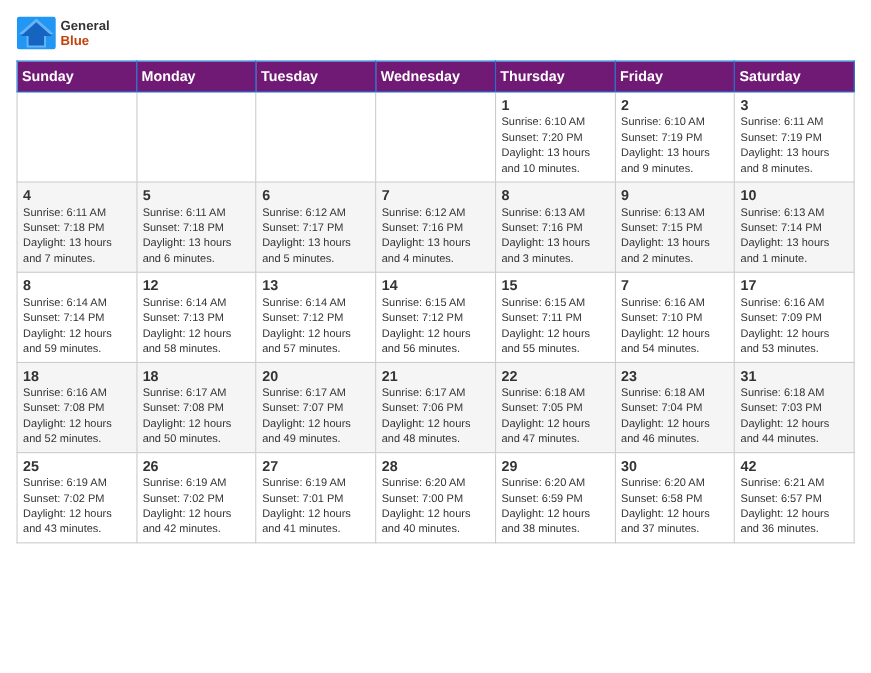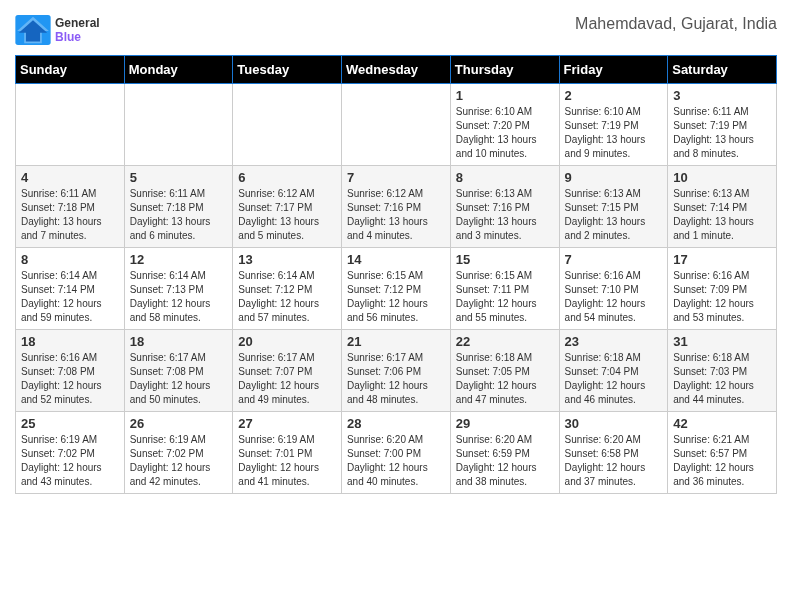--- a/index.html
+++ b/index.html
@@ -42,21 +42,21 @@
     .subtitle {
       font-size: 16px;
       color: #555;
     }
     .calendar {
       width: 100%;
       border-collapse: collapse;
       border: 1px solid #ccc;
     }
     .calendar th {
-      background: #000000;
+      background: #701a75;
       color: #fff;
       font-size: 13px;
       font-weight: bold;
       padding: 6px 4px;
       text-align: left;
       border: 1px solid #1976D2;
     }
     .calendar td {
       vertical-align: top;
       border: 1px solid #ccc;
@@ -89,25 +89,24 @@
 
 <div class="header">
   <div class="logo">
     <svg class="logo-icon" viewBox="0 0 40 34" xmlns="http://www.w3.org/2000/svg">
       <rect x="0" y="0" width="40" height="34" rx="3" fill="#2196F3"></rect>
       <polygon points="20,2 38,18 30,18 30,32 10,32 10,18 2,18" fill="#64B5F6"></polygon>
       <polygon points="20,6 36,20 28,20 28,30 12,30 12,20 4,20" fill="#1565C0"></polygon>
     </svg>
     <div class="logo-text">
       <div>General</div>
-      <div style="color:#8b5cf6;">Blue</div>
+      <div style="color:#c2410c;">Blue</div>
     </div>
   </div>
   <div class="title-block">
-    <div class="subtitle">Mahemdavad, Gujarat, India</div>
   </div>
 </div>
 
 <table class="calendar">
   <thead>
     <tr>
     <th>Sunday</th>
         <th>Monday</th>
         <th>Tuesday</th>
         <th>Wednesday</th>

